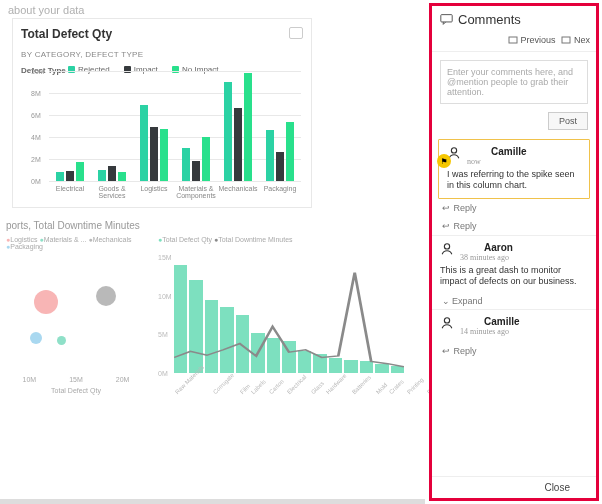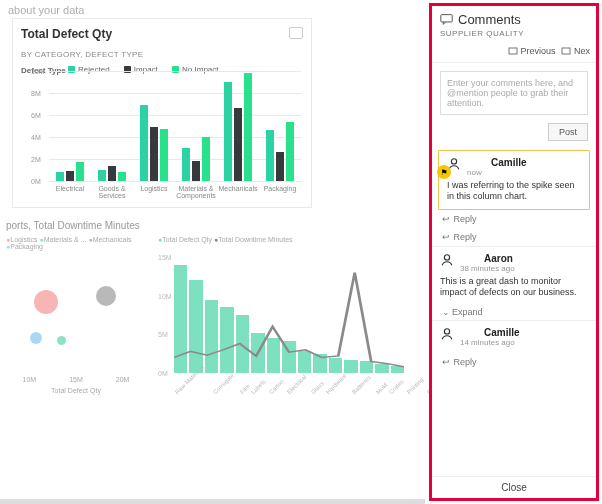--- a/index.html
+++ b/index.html
@@ -47,29 +47,29 @@
   .input-box { margin: 8px; border: 1px solid #ddd; padding: 6px; font-size: 9px; color: #aaa; height: 44px; }
   .post-row { display: flex; justify-content: flex-end; padding: 0 8px 6px; }
   .post-btn { border: 1px solid #ccc; background: #f7f7f7; font-size: 9px; padding: 3px 10px; color: #555; }
   .thread { flex: 1; overflow: hidden; }
   .comment { border-top: 1px solid #eee; padding: 6px 8px; position: relative; }
   .comment.hl { border: 1px solid #f0c24b; margin: 3px 6px 0; border-radius:1px;}
   .crow { display: flex; gap: 6px; }
   .avatar { width: 14px; height: 14px; flex-shrink: 0; }
   .avatar svg { width: 14px; height: 14px; }
   .cname { font-size: 10px; color: #222; font-weight: 600; margin-left: 24px; }
-  .ctime { font-size: 8px; color: #999; }
+  .ctime { font-size: 8px; color: #999; font-family: Liberation Serif, serif; }
   .cbody { font-size: 9px; color: #333; margin-top: 3px; line-height: 1.25; }
   .cbody .mention { color: #1a7fc4; }
   .reply { font-size: 9px; color: #777; padding: 4px 10px; display: flex; align-items: center; gap: 4px; }
   .reply::before { content: "↩"; font-size: 9px; }
   .expand { font-size: 9px; color: #777; padding: 3px 10px; }
   .expand::before { content: "⌄ "; }
   .pin { position: absolute; left: -2px; top: 14px; width: 14px; height: 14px; background: #f6c700; border-radius: 50%; display: flex; align-items: center; justify-content: center; font-size: 8px; }
-  .close-row { border-top: 1px solid #eee; text-align: center; padding: 5px 26px; font-size: 10px; color: #444; }
+  .close-row { border-top: 1px solid #eee; text-align: right; padding: 5px 26px; font-size: 10px; color: #444; }
   .bbottom { position:absolute; left:0; right:0; bottom:0; height:5px; background:#ddd; }
 </style>
 </head>
 <body>
 
 <div class="main-area">
   <div class="top-tabs">about your data</div>
 
   <div class="card1">
     <div class="card-title">Total Defect Qty</div>
@@ -222,21 +222,20 @@
 
 <div class="comments">
   <div class="chead">
     <div class="chead-row">
       <svg width="13" height="13" viewBox="0 0 16 16">
           <rect x="1" y="2" width="14" height="9" rx="1" fill="none" stroke="#555" stroke-width="1.2"></rect>
           <path d="M4 11 L4 14 L7 11" fill="none" stroke="#555" stroke-width="1.2"></path>
         </svg>
       <span>Comments</span>
     </div>
-    <div class="chead-sub">SUPPLIER QUALITY</div>
   </div>
   <div class="cnav">
     <span><svg width="10" height="9">
           <rect x="1" y="1" width="8" height="6" fill="none" stroke="#777"></rect>
         </svg> <span>Previous</span></span>
     <span><svg width="10" height="9">
           <rect x="1" y="1" width="8" height="6" fill="none" stroke="#777"></rect>
         </svg> <span>Nex</span></span>
   </div>
   <div class="input-box">Enter your comments here, and @mention people to grab their attention.</div>

